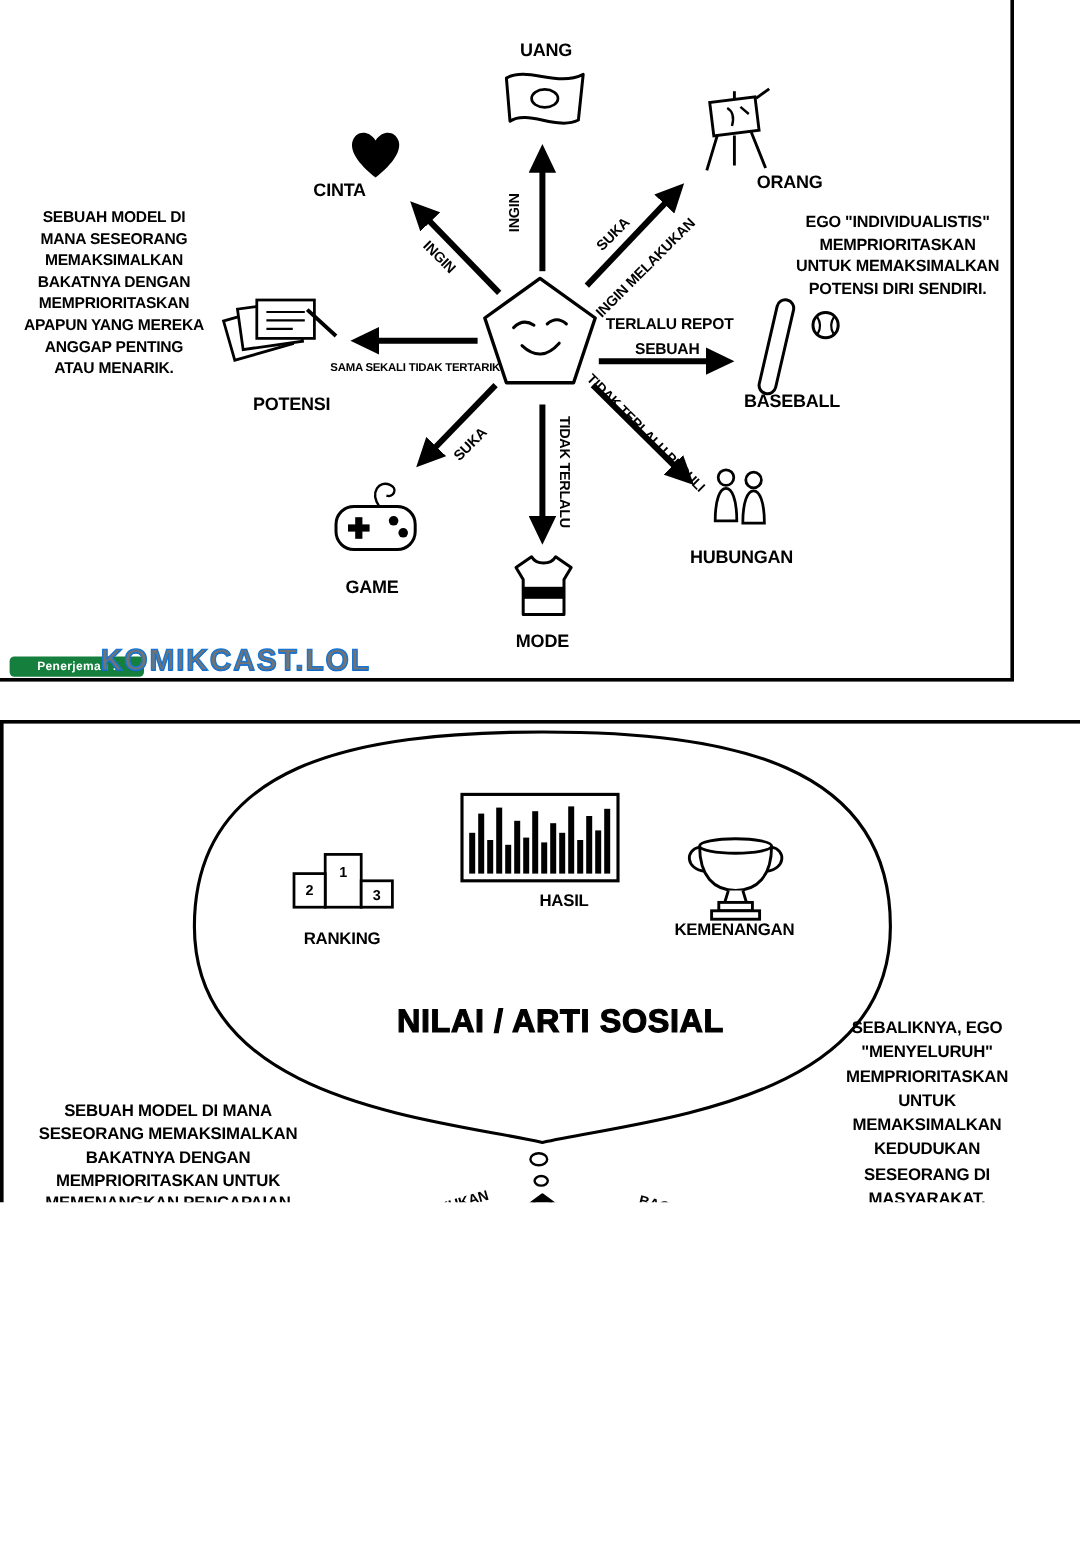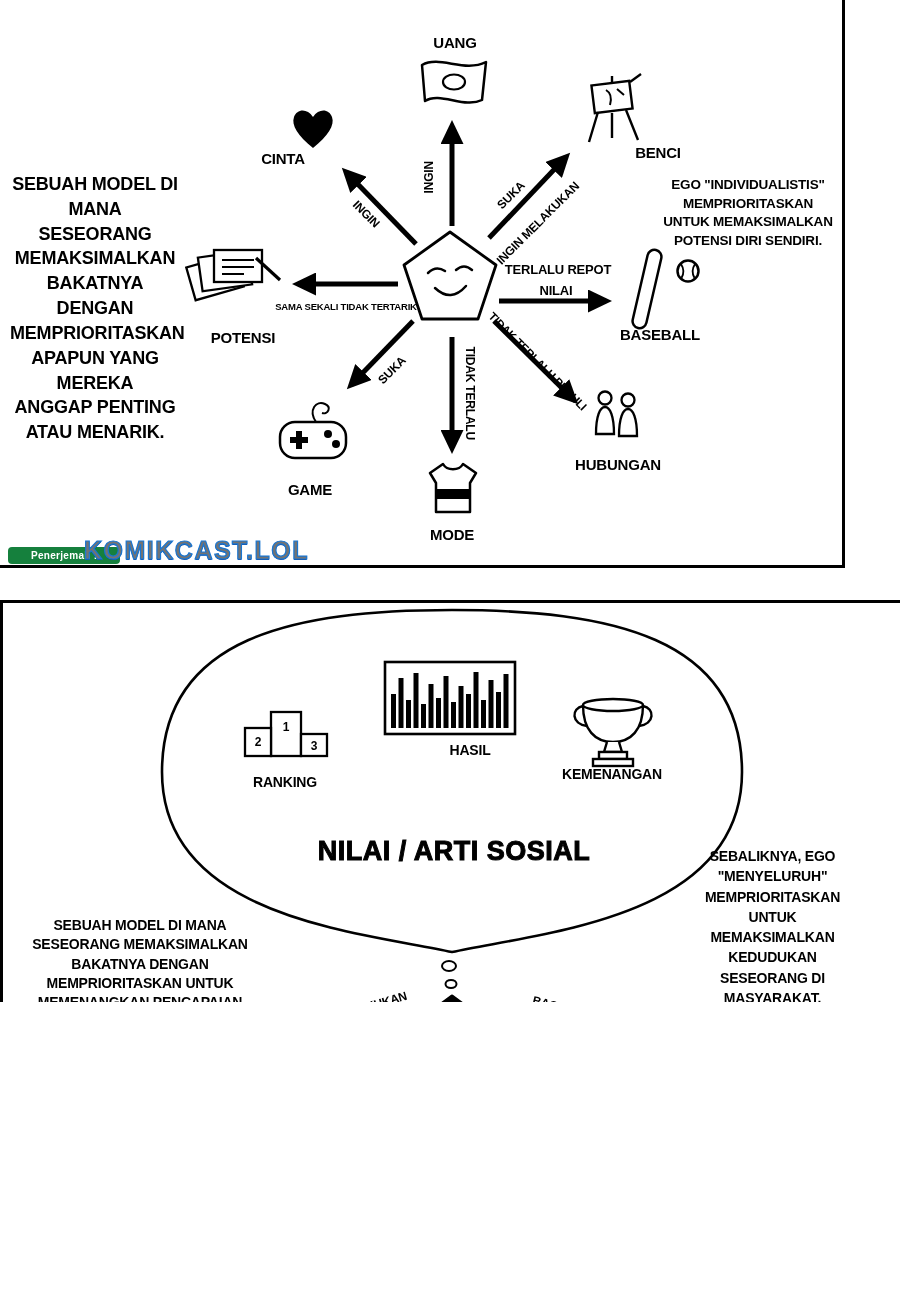--- a/index.html
+++ b/index.html
@@ -99,39 +99,39 @@
     <g transform="translate(593,390)" stroke="#000" stroke-width="2.3" fill="#fff">
       <circle cx="12" cy="8" r="6.5"></circle>
       <path d="M3 44 C3 26 7 17 12 17 C17 17 21 26 21 44 Z"></path>
       <circle cx="35" cy="10" r="6.5"></circle>
       <path d="M26 46 C26 28 30 19 35 19 C40 19 44 28 44 46 Z"></path>
     </g>
   </svg>
 
   <div class="abs mtext" style="left:405px;top:33px;width:100px;font-size:15px">UANG</div>
   <div class="abs mtext" style="left:233px;top:149px;width:100px;font-size:15px">CINTA</div>
-  <div class="abs mtext" style="left:608px;top:143px;width:100px;font-size:15px">BENCI</div>
+  <div class="abs mtext" style="left:608px;top:143px;width:100px;font-size:15px">ORANG</div>
   <div class="abs mtext" style="left:173px;top:328px;width:140px;font-size:15px">POTENSI</div>
   <div class="abs mtext" style="left:600px;top:325px;width:120px;font-size:15px">BASEBALL</div>
   <div class="abs mtext" style="left:260px;top:480px;width:100px;font-size:15px">GAME</div>
   <div class="abs mtext" style="left:402px;top:525px;width:100px;font-size:15px">MODE</div>
   <div class="abs mtext" style="left:556px;top:455px;width:124px;font-size:15px">HUBUNGAN</div>
 
   <div class="abs mtext" style="left:389px;top:169px;width:80px;font-size:12px;transform:rotate(-90deg)">INGIN</div>
   <div class="abs mtext" style="left:326px;top:206px;width:80px;font-size:12px;transform:rotate(45deg)">INGIN</div>
   <div class="abs mtext" style="left:471px;top:187px;width:80px;font-size:12px;transform:rotate(-45deg)">SUKA</div>
   <div class="abs mtext" style="left:473px;top:215px;width:130px;font-size:12px;transform:rotate(-45deg)">INGIN MELAKUKAN</div>
   <div class="abs mtext" style="left:266px;top:300px;width:160px;font-size:9.5px">SAMA SEKALI TIDAK TERTARIK</div>
   <div class="abs mtext" style="left:498px;top:261px;width:120px;font-size:13px">TERLALU REPOT</div>
-  <div class="abs mtext" style="left:496px;top:282px;width:120px;font-size:13px">NILAI</div>
+  <div class="abs mtext" style="left:496px;top:282px;width:120px;font-size:13px">SEBUAH</div>
   <div class="abs mtext" style="left:352px;top:362px;width:80px;font-size:12px;transform:rotate(-45deg)">SUKA</div>
   <div class="abs mtext" style="left:410px;top:385px;width:120px;font-size:12px;transform:rotate(90deg)">TIDAK TERLALU</div>
   <div class="abs mtext" style="left:462px;top:354px;width:150px;font-size:11.5px;transform:rotate(45deg)">TIDAK TERLALU PEDULI</div>
 
-  <div class="abs mtext" style="left:10px;top:172px;width:170px;font-size:18px">SEBUAH MODEL DI
+  <div class="abs mtext" style="left:10px;top:172px;width:170px;font-size:13px">SEBUAH MODEL DI
 MANA SESEORANG
 MEMAKSIMALKAN
 BAKATNYA DENGAN
 MEMPRIORITASKAN
 APAPUN YANG MEREKA
 ANGGAP PENTING
 ATAU MENARIK.</div>
   <div class="abs mtext" style="left:660px;top:176px;width:176px;font-size:13.5px">EGO "INDIVIDUALISTIS"
 MEMPRIORITASKAN
 UNTUK MEMAKSIMALKAN
@@ -193,21 +193,21 @@
       <polygon points="452,396 501,432 483,490 421,490 403,432" fill="#000" stroke="#000" stroke-width="3" stroke-linejoin="round"></polygon>
       <path d="M426 438 L449 429 L447 440 L430 443 Z" fill="#fff"></path>
       <path d="M457 428 L479 437 L476 442 L459 438 Z" fill="#fff"></path>
       <path d="M425 456 Q452 480 479 454" stroke="#fff" stroke-width="4" fill="none" stroke-linecap="round"></path>
     </g>
   </svg>
 
   <div class="abs mtext" style="left:225px;top:773px;width:120px;font-size:14px">RANKING</div>
   <div class="abs mtext" style="left:420px;top:741px;width:100px;font-size:14px">HASIL</div>
   <div class="abs mtext" style="left:540px;top:765px;width:144px;font-size:14px">KEMENANGAN</div>
-  <div class="abs mtext title-big" style="left:254px;top:833px;width:400px;">NILAI / ARTI SOSIAL</div>
+  <div class="abs mtext title-big" style="left:267px;top:833px;width:400px;">NILAI / ARTI SOSIAL</div>
 
   <div class="abs mtext" style="left:15px;top:916px;width:250px;font-size:14px">SEBUAH MODEL DI MANA
 SESEORANG MEMAKSIMALKAN
 BAKATNYA DENGAN
 MEMPRIORITASKAN UNTUK
 MEMENANGKAN PENCAPAIAN
 DAN PENGHARGAAN YANG
 DIANGGAP PENTING OLEH
 DUNIA.</div>
   <div class="abs mtext" style="left:680px;top:846px;width:185px;font-size:14px;line-height:1.45">SEBALIKNYA, EGO

